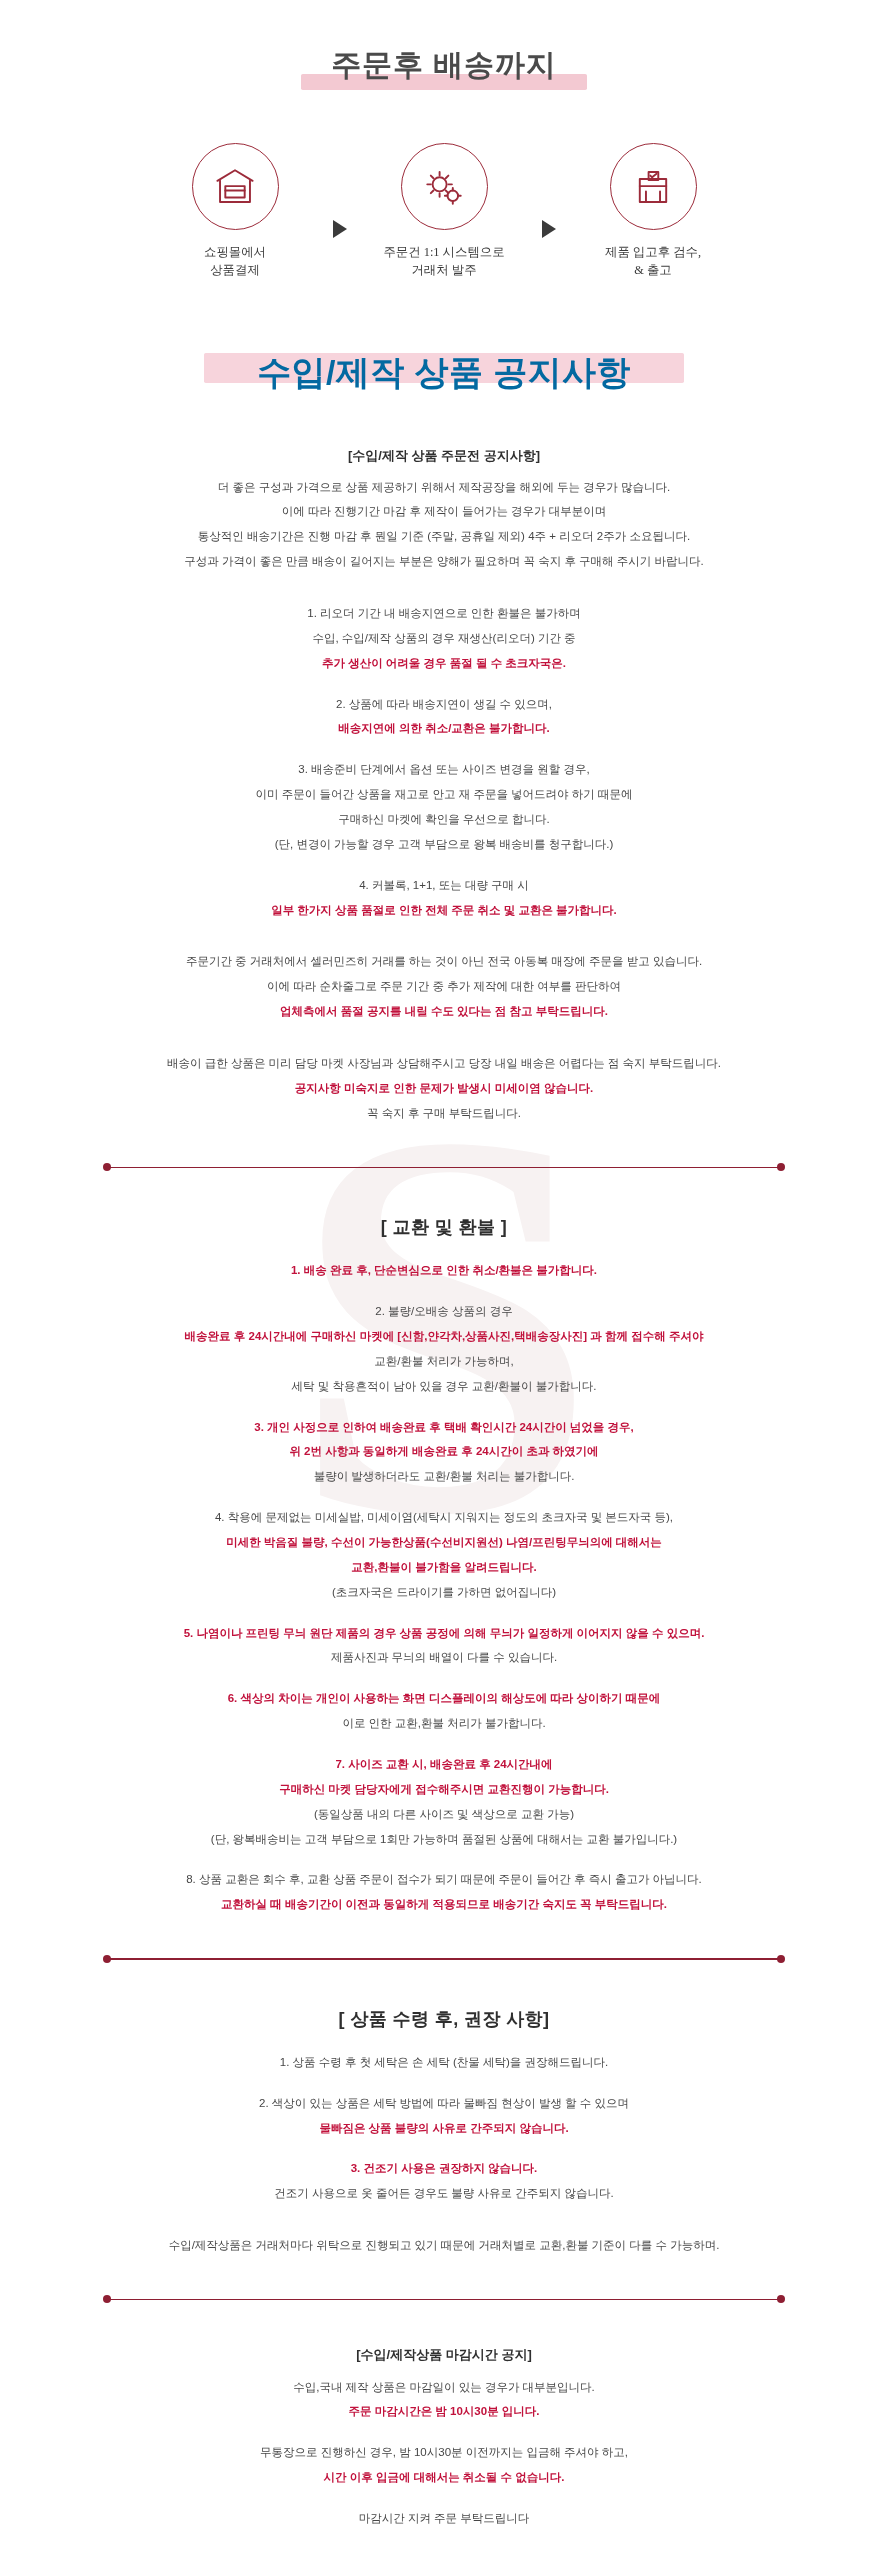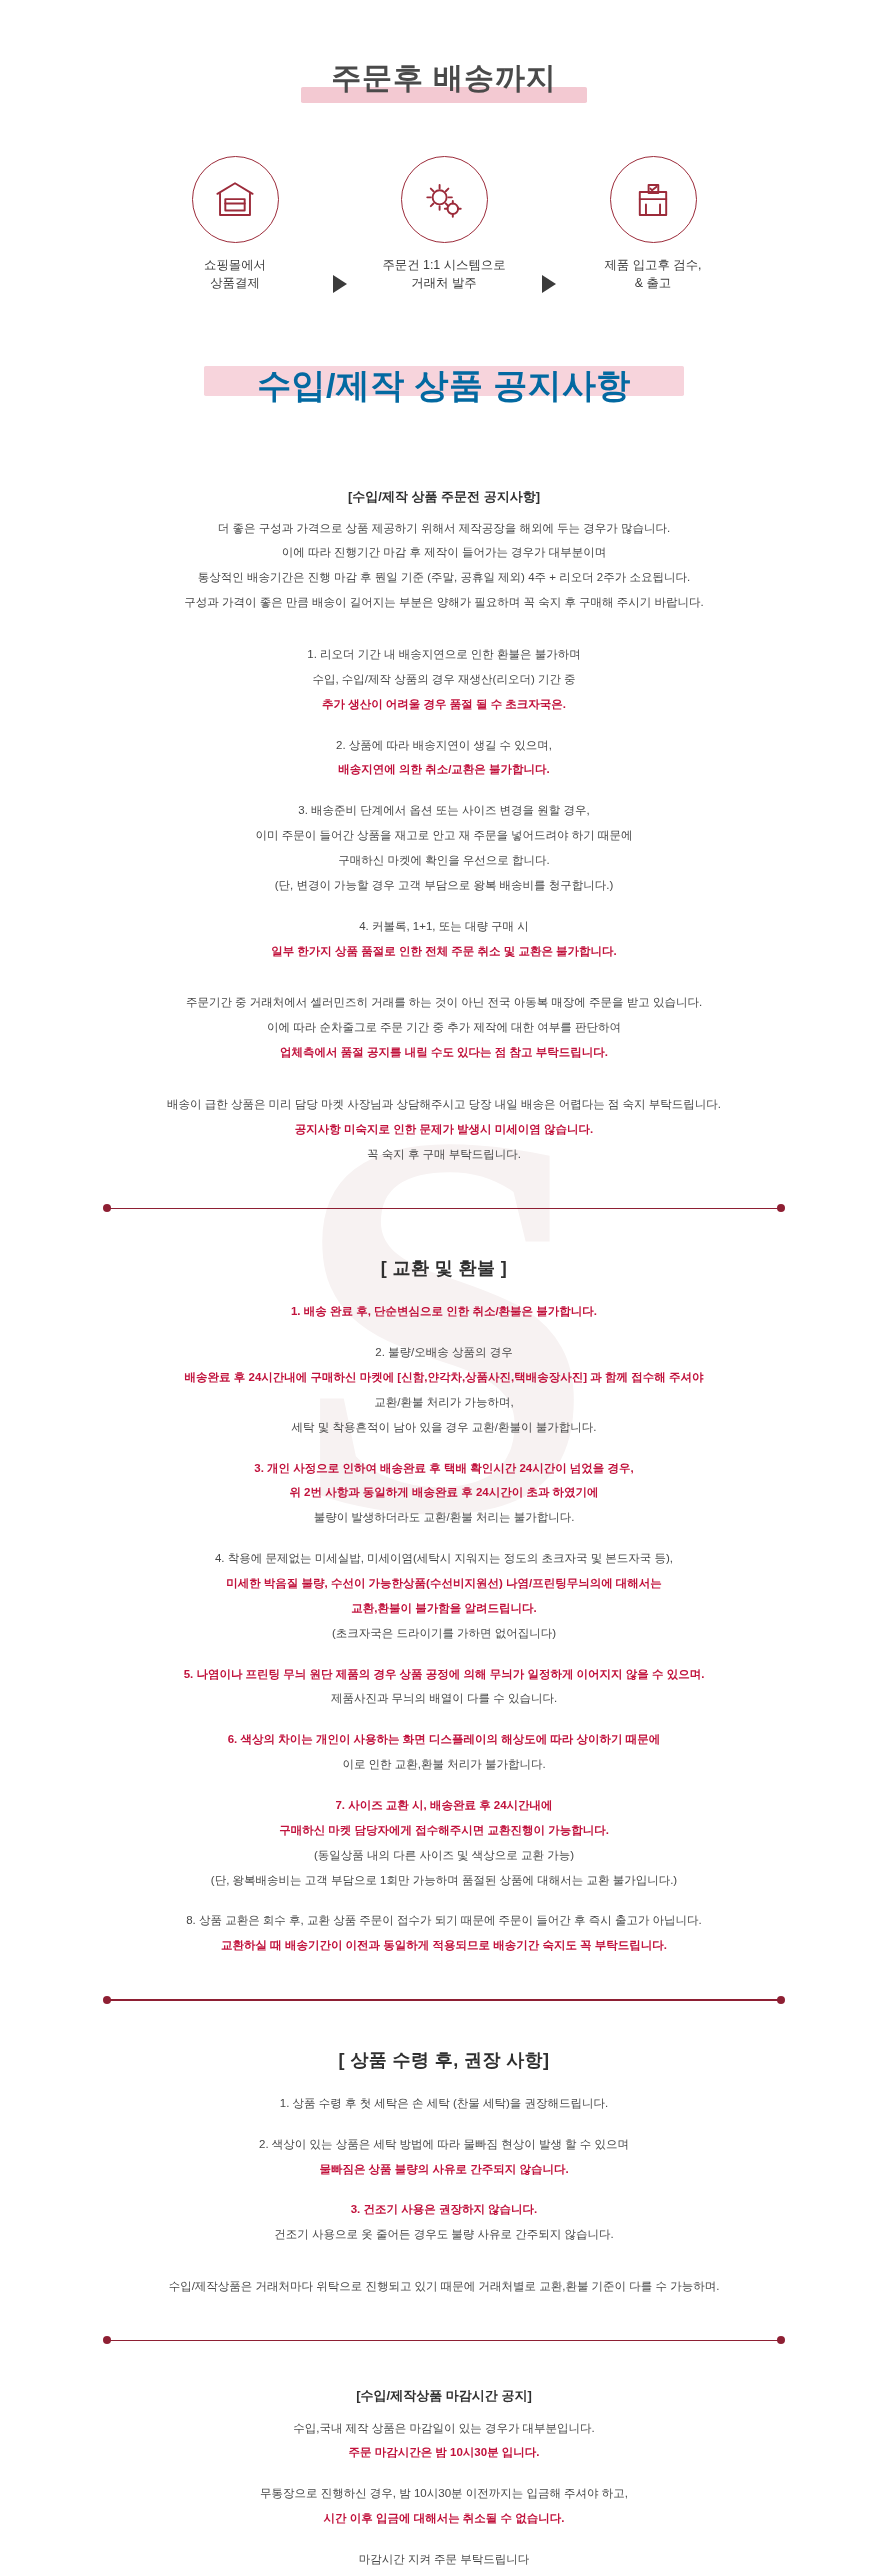--- a/index.html
+++ b/index.html
@@ -36,21 +36,21 @@
     z-index: 0;
     user-select: none;
     pointer-events: none;
   }
 
   .content { position: relative; z-index: 2; }
 
   
   .banner-wrap {
     text-align: center;
-    padding-top: 53px;
+    padding-top: 40px;
   }
   .banner {
     display: inline-block;
     position: relative;
     padding: 5.3px 30px 9px;
     font-size: 30px;
     font-weight: bold;
     color: #4a4a4a;
     letter-spacing: 0.9px;
     font-family: "Liberation Sans", sans-serif;
@@ -62,23 +62,24 @@
     height: 16px;
     background: #f3c9d2;
     z-index: -1;
     border-radius: 1.8px;
   }
 
   
   .steps {
     margin-top: 48px;
     display: flex;
-    align-items: flex-end;
+    align-items: center;
     justify-content: center;
     gap: 20px;
+    font-family: Liberation Serif, serif;
   }
   .step {
     width: 155px;
     text-align: center;
   }
   .circle {
     width: 85px;
     height: 85px;
     margin: 0 auto;
     border-radius: 50%;
@@ -136,21 +137,20 @@
     width: 764px;
     font-size: 11.5px;
     line-height: 1.85;
     color: #464646;
   }
   .section-title {
     font-weight: bold;
     color: #2f2f2f;
     font-size: 13px;
     margin-bottom: 9px;
-    margin-top: 28px;
   }
   .sec-head {
     text-align: center;
     font-weight: bold;
     font-size: 18px;
     color: #2f2f2f;
     margin: 0 0 16px;
     letter-spacing: 0.4px;
   }
   .para { margin: 0 0 3.6px; }

